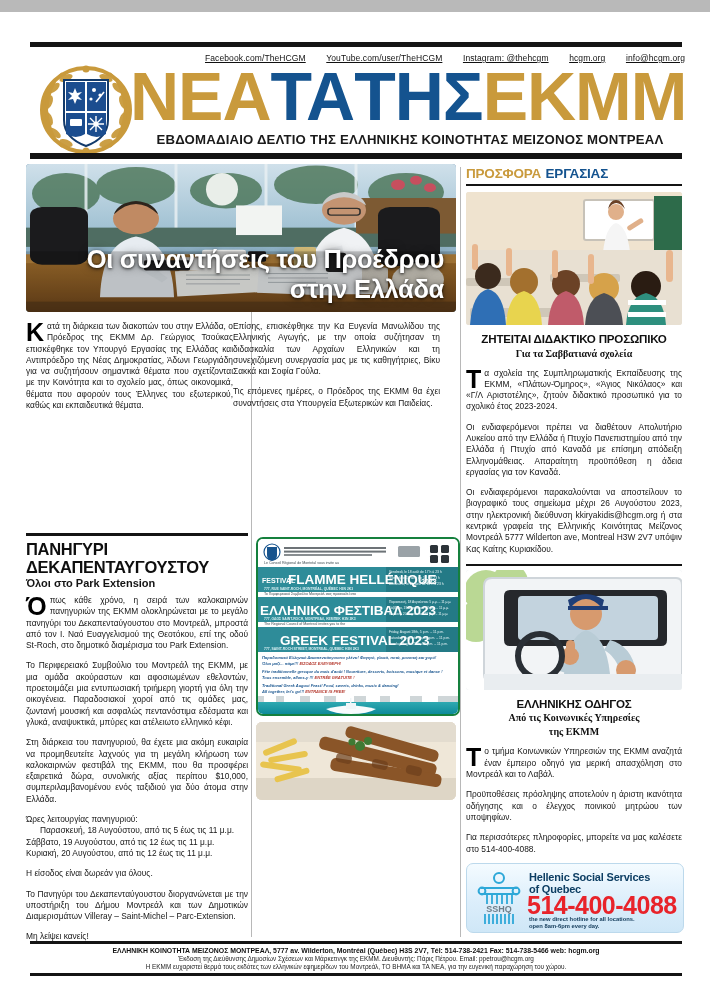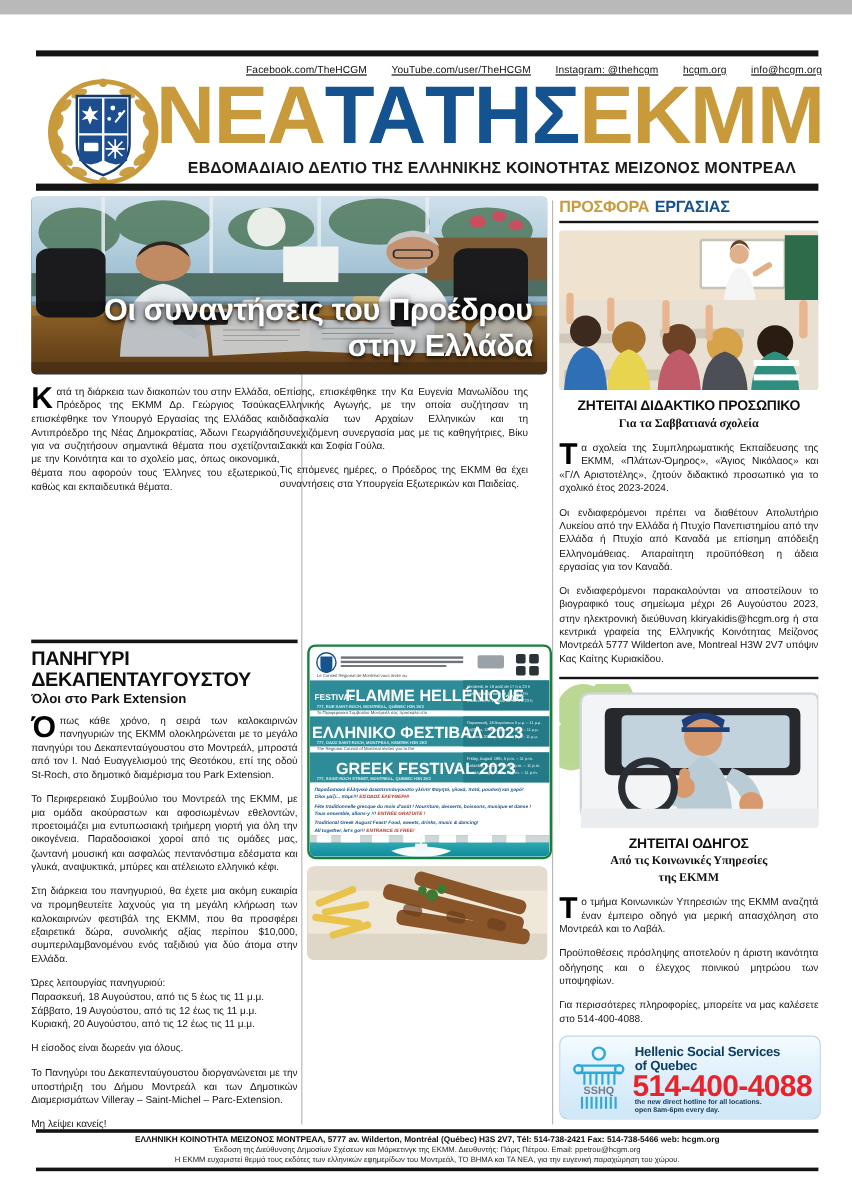--- a/index.html
+++ b/index.html
@@ -282,21 +282,21 @@
   </div>
 
   <div class="col-left" style="top:512px;">
     <div class="sec-rule"></div>
     <div class="sec-head">ΠΑΝΗΓΥΡΙ ΔΕΚΑΠΕΝΤΑΥΓΟΥΣΤΟΥ</div>
     <div class="sec-sub">Όλοι στο Park Extension</div>
     <p class="bt dropcap">Όπως κάθε χρόνο, η σειρά των καλοκαιρινών πανηγυριών της ΕΚΜΜ ολοκληρώνεται με το μεγάλο πανηγύρι του Δεκαπενταύγουστου στο Μοντρεάλ, μπροστά από τον Ι. Ναό Ευαγγελισμού της Θεοτόκου, επί της οδού St-Roch, στο δημοτικό διαμέρισμα του Park Extension.</p>
     <p class="bt">Το Περιφερειακό Συμβούλιο του Μοντρεάλ της ΕΚΜΜ, με μια ομάδα ακούραστων και αφοσιωμένων εθελοντών, προετοιμάζει μια εντυπωσιακή τριήμερη γιορτή για όλη την οικογένεια. Παραδοσιακοί χοροί από τις ομάδες μας, ζωντανή μουσική και ασφαλώς πεντανόστιμα εδέσματα και γλυκά, αναψυκτικά, μπύρες και ατέλειωτο ελληνικό κέφι.</p>
     <p class="bt">Στη διάρκεια του πανηγυριού, θα έχετε μια ακόμη ευκαιρία να προμηθευτείτε λαχνούς για τη μεγάλη κλήρωση των καλοκαιρινών φεστιβάλ της ΕΚΜΜ, που θα προσφέρει εξαιρετικά δώρα, συνολικής αξίας περίπου $10,000, συμπεριλαμβανομένου ενός ταξιδιού για δύο άτομα στην Ελλάδα.</p>
     <p class="bt bold-lead" style="margin-bottom:0;">Ώρες λειτουργίας πανηγυριού:</p>
-    <p class="bt" style="text-align:left;">Παρασκευή, 18 Αυγούστου, από τις 5 έως τις 11 μ.μ.</p>
+    <p class="bt" style="text-align:center;">Παρασκευή, 18 Αυγούστου, από τις 5 έως τις 11 μ.μ.</p>
     <p class="bt" style="text-align:left;margin-top:-9px;">Σάββατο, 19 Αυγούστου, από τις 12 έως τις 11 μ.μ.</p>
     <p class="bt" style="text-align:left;margin-top:-9px;">Κυριακή, 20 Αυγούστου, από τις 12 έως τις 11 μ.μ.</p>
     <p class="bt">Η είσοδος είναι δωρεάν για όλους.</p>
     <p class="bt">Το Πανηγύρι του Δεκαπενταύγουστου διοργανώνεται με την υποστήριξη του Δήμου Μοντρεάλ και των Δημοτικών Διαμερισμάτων Villeray – Saint-Michel – Parc-Extension.</p>
     <p class="bt nm">Μη λείψει κανείς!</p>
   </div>
 
   <div class="col-mid" style="top:525px;">
     <div class="poster">
       <svg viewBox="0 0 200 175" preserveAspectRatio="none">
@@ -515,21 +515,21 @@
             <circle cx="104" cy="86" r="9" fill="#d79a6e"></circle>
             <rect x="100" y="70" width="9" height="18" rx="4.5" fill="#d79a6e"></rect>
             <circle cx="160" cy="100" r="10" fill="#d79a6e"></circle>
           </g>
           <g stroke="#2a2f35" stroke-width="6" fill="none">
             <circle cx="74" cy="86" r="22"></circle>
           </g>
           <rect x="18" y="104" width="198" height="16" fill="#e9edf0"></rect>
         </svg>
       </div>
-      <div class="ad-title">ΖΗΤΕΙΤΑΙ ΟΔΗΓΟΣ</div>
+      <div class="ad-title">ΕΛΛΗΝΙΚΗΣ ΟΔΗΓΟΣ</div>
       <div class="ad-sub" style="margin-bottom:0;">Από τις Κοινωνικές Υπηρεσίες</div>
       <div class="ad-sub">της ΕΚΜΜ</div>
       <p class="bt dropcap">Το τμήμα Κοινωνικών Υπηρεσιών της ΕΚΜΜ αναζητά έναν έμπειρο οδηγό για μερική απασχόληση στο Μοντρεάλ και το Λαβάλ.</p>
       <p class="bt">Προϋποθέσεις πρόσληψης αποτελούν η άριστη ικανότητα οδήγησης και ο έλεγχος ποινικού μητρώου των υποψηφίων.</p>
       <p class="bt nm">Για περισσότερες πληροφορίες, μπορείτε να μας καλέσετε στο 514-400-4088.</p>
     </div>
 
     <div class="hssq">
       <div class="hs-logo">
         <svg viewBox="0 0 48 56">

